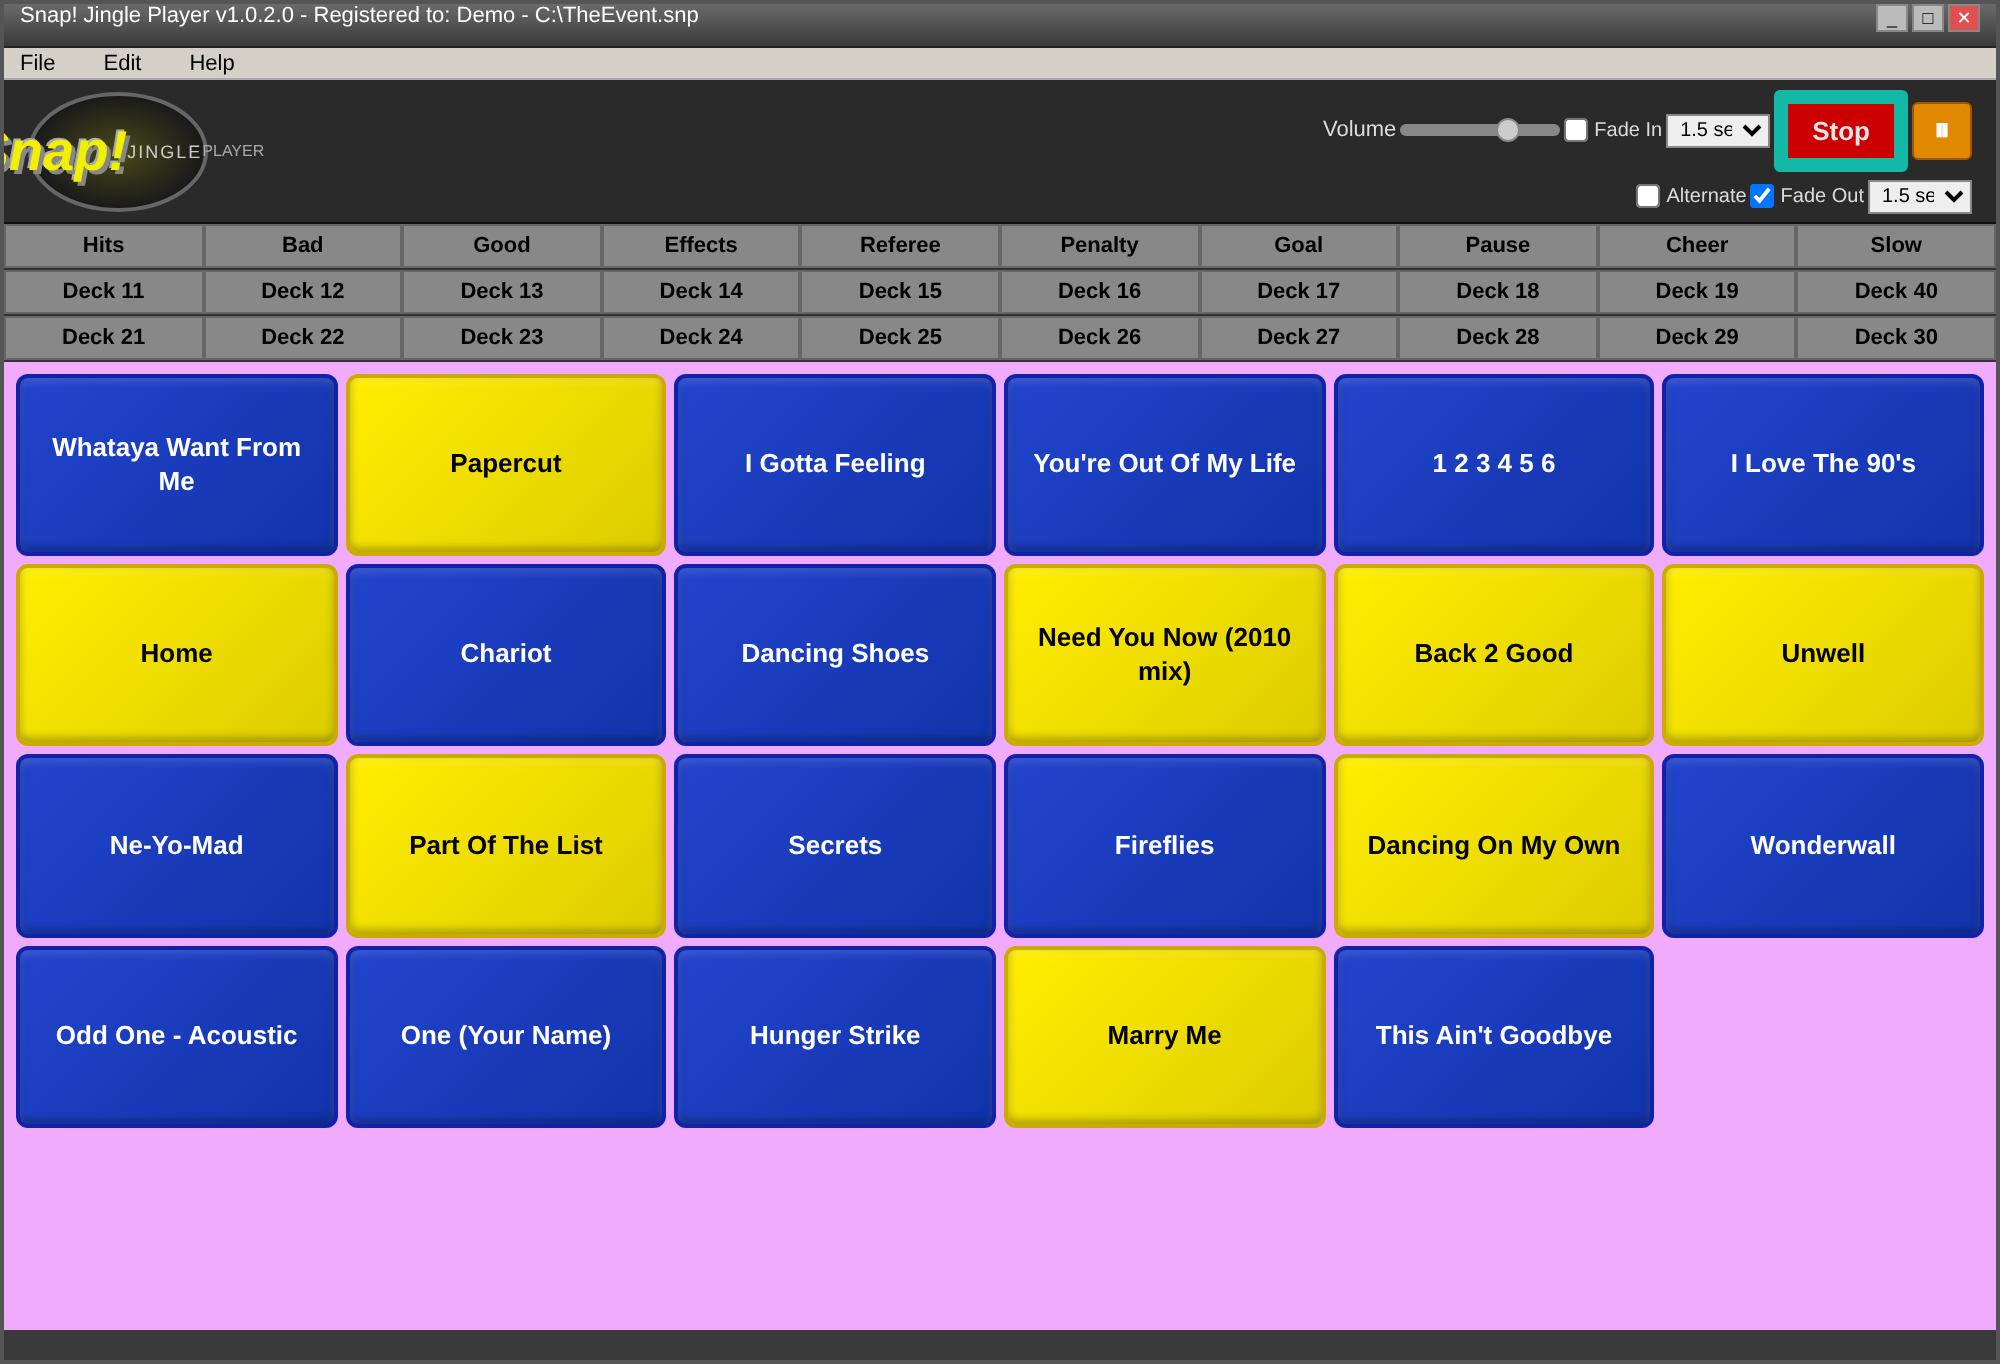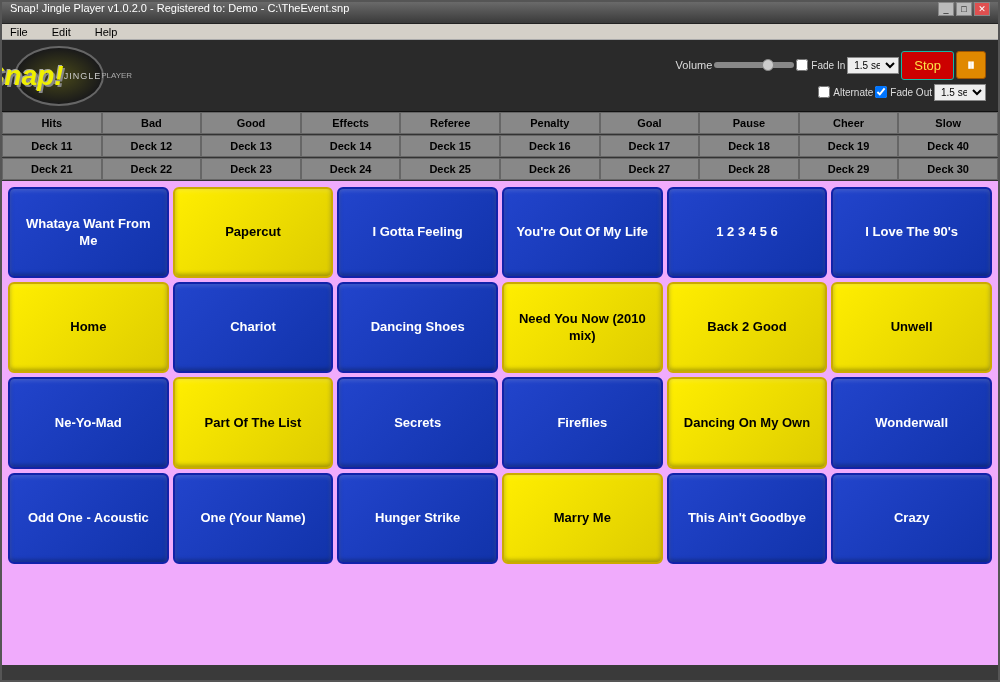--- a/index.html
+++ b/index.html
@@ -149,24 +149,24 @@
     .checkbox-wrap {
       display: flex;
       align-items: flex-end;
       gap: 3px;
     }
     .checkbox-wrap input { width: 12px; height: 12px; }
     .checkbox-wrap label { font-size: 10px; color: #ddd; }
 
     #stop-btn {
       background: #cc0000;
-      color: #fde047;
-      border: 1px solid #14b8a6;
+      color: #e5e5e5;
+      border: 7px solid #14b8a6;
       font-size: 13px;
-      font-weight: normal;
+      font-weight: bold;
       padding: 6px 12px;
       cursor: pointer;
       border-radius: 3px;
     }
     #pause-btn {
       background: #e08800;
       color: #fff;
       border: 1px solid #a05500;
       font-size: 16px;
       font-weight: bold;
@@ -343,14 +343,13 @@
     <div class="jingle-btn yellow">Part Of The List</div>
     <div class="jingle-btn blue">Secrets</div>
     <div class="jingle-btn blue">Fireflies</div>
     <div class="jingle-btn yellow">Dancing On My Own</div>
     <div class="jingle-btn blue">Wonderwall</div>
     <div class="jingle-btn blue">Odd One - Acoustic</div>
     <div class="jingle-btn blue">One (Your Name)</div>
     <div class="jingle-btn blue">Hunger Strike</div>
     <div class="jingle-btn yellow">Marry Me</div>
     <div class="jingle-btn blue">This Ain't Goodbye</div>
-    <div class="jingle-btn blue">Crazy</div>
   </div>
 
 </body></html>

